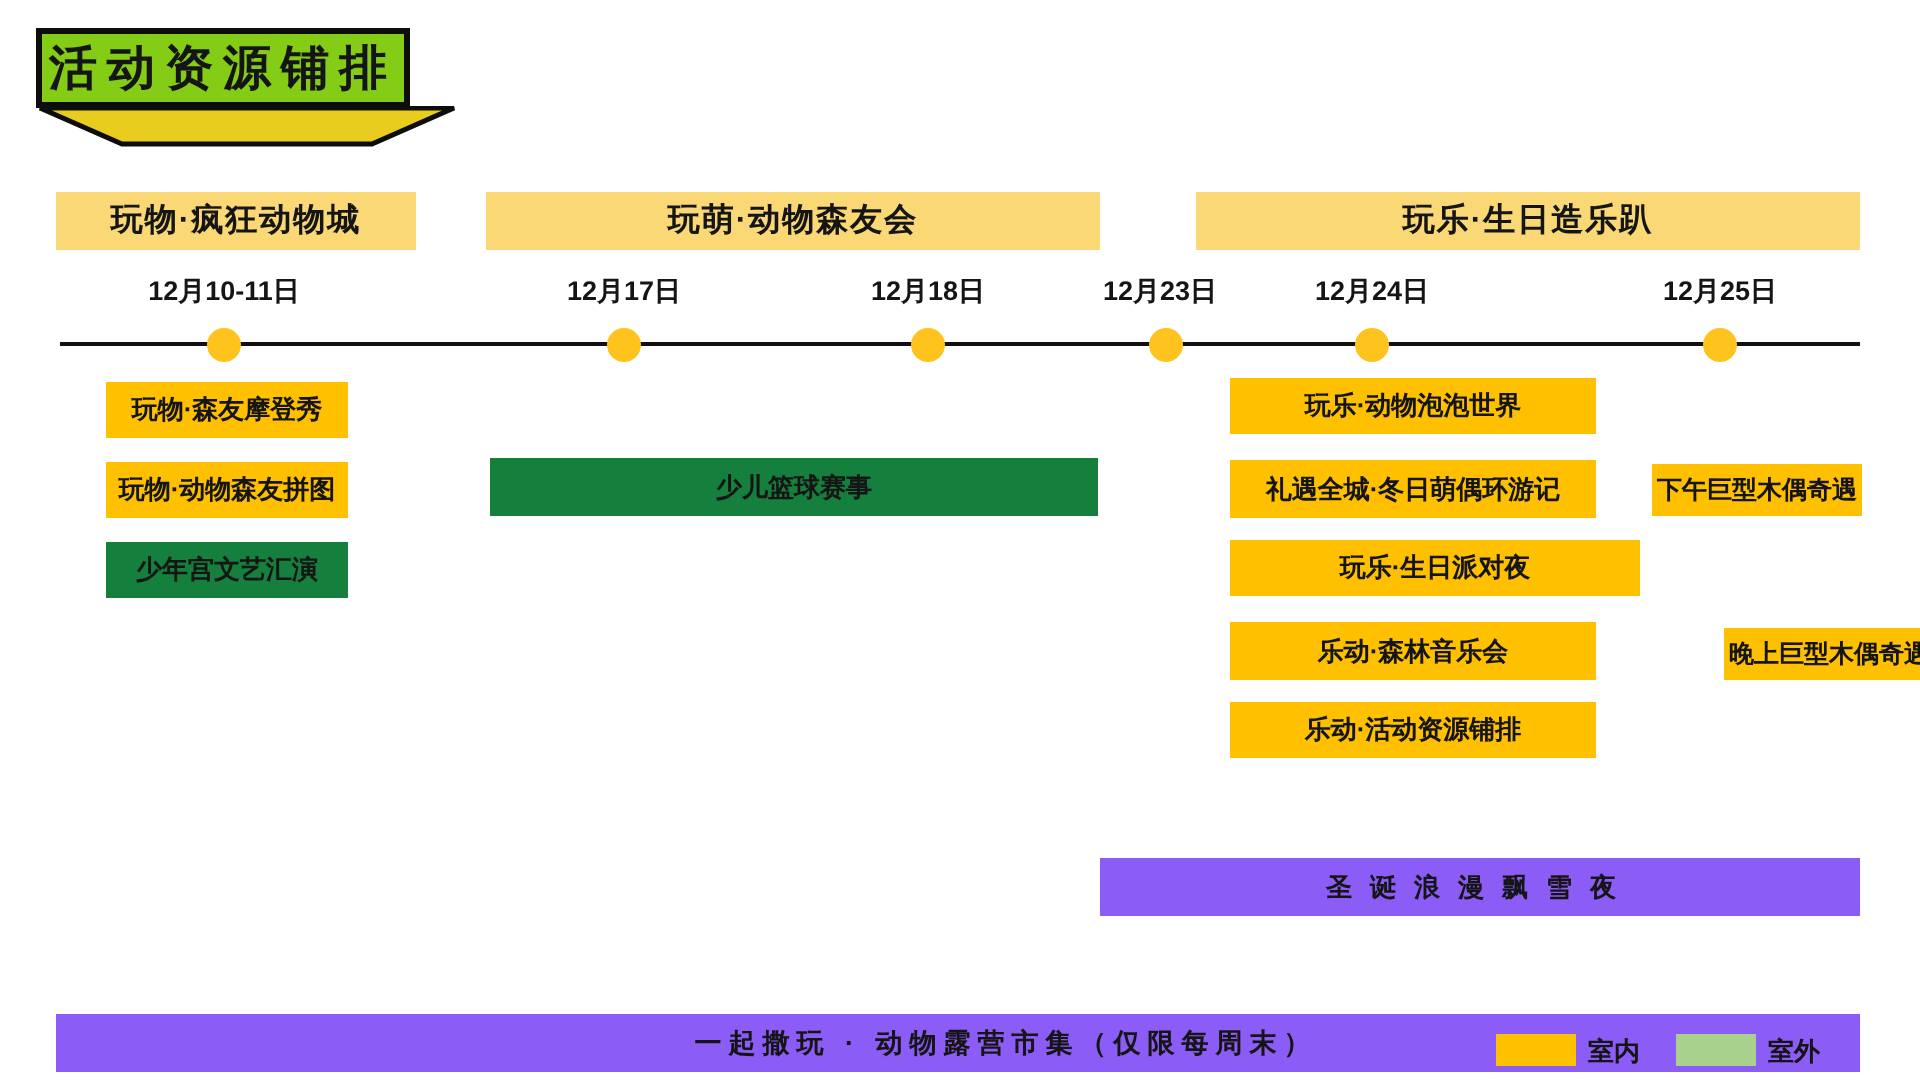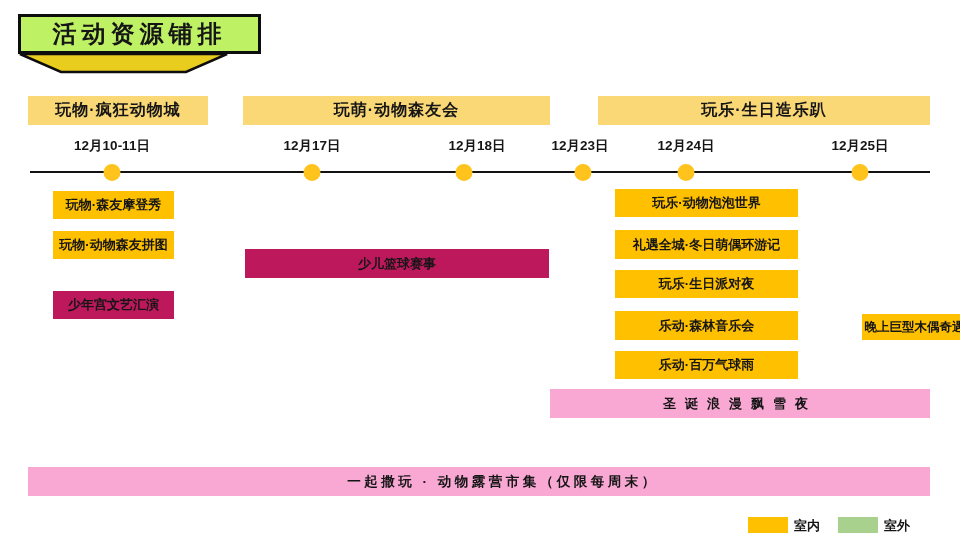--- a/index.html
+++ b/index.html
@@ -2,22 +2,22 @@
 <html><head>
 <meta charset="utf-8">
 <style>
   html,body{margin:0;padding:0;background:#fff;}
   .slide{
     position:relative;width:960px;height:540px;background:#ffffff;overflow:hidden;
     font-family:"Liberation Sans","DejaVu Sans",sans-serif;color:#151515;
   }
   
   .title-box{
-    position:absolute;left:18px;top:14px;width:243px;height:40px;
-    border:3px solid #0d0d0d;background:#bef264;box-sizing:border-box;
+    position:absolute;left:18px;top:14px;width:187px;height:40px;
+    border:3px solid #0d0d0d;background:#84cc16;box-sizing:border-box;
     display:flex;align-items:center;justify-content:center;
     font-size:24px;font-weight:bold;letter-spacing:5px;white-space:nowrap;
   }
   .title-ribbon{position:absolute;left:18px;top:53px;width:211px;height:22px;}
   
   .group-header{
     position:absolute;top:96px;height:29px;background:#FBD876;
     display:flex;align-items:center;justify-content:center;
     font-size:16px;font-weight:bold;letter-spacing:1px;
   }
@@ -31,22 +31,22 @@
   .timeline-dot{
     position:absolute;top:164px;width:17px;height:17px;border-radius:50%;
     background:#FFC31E;transform:translateX(-50%);
   }
   
   .bar{
     position:absolute;display:flex;align-items:center;justify-content:center;
     font-size:13px;font-weight:bold;white-space:nowrap;box-sizing:border-box;
   }
   .bar.indoor{background:#FFC000;}
-  .bar.neutral{background:#be185d;margin-top:20px;}
-  .bar.outdoor{background:#f9a8d4;}
+  .bar.neutral{background:#15803d;}
+  .bar.outdoor{background:#8b5cf6;margin-top:40px;}
   .bar.small{font-size:12.5px;}
   .ls-wide{letter-spacing:9px;}
   .ls-xwide{letter-spacing:11px;}
   .ls-med{letter-spacing:3.5px;}
   
   .legend-swatch{position:absolute;width:40px;height:16px;}
   .legend-label{position:absolute;font-size:13px;font-weight:bold;white-space:nowrap;}
 </style>
 </head>
 <body>
@@ -57,45 +57,46 @@
   <svg class="title-ribbon" viewBox="0 0 211 22" preserveAspectRatio="none">
     <polygon points="2,1 209,1 168,19 43,19" fill="#E9CD1E" stroke="#0d0d0d" stroke-width="2.5"></polygon>
   </svg>
 
   <div class="group-header" style="left:28px;width:180px;">玩物·疯狂动物城</div>
   <div class="group-header" style="left:243px;width:307px;">玩萌·动物森友会</div>
   <div class="group-header" style="left:598px;width:332px;">玩乐·生日造乐趴</div>
 
   <div class="date-label" style="left:112px;">12月10-11日</div>
   <div class="date-label" style="left:312px;">12月17日</div>
-  <div class="date-label" style="left:477px;">12月18日</div>
+  <div class="date-label" style="left:464px;">12月18日</div>
   <div class="date-label" style="left:580px;">12月23日</div>
   <div class="date-label" style="left:686px;">12月24日</div>
   <div class="date-label" style="left:860px;">12月25日</div>
 
   <div class="timeline-axis"></div>
   <div class="timeline-dot" style="left:112px;"></div>
   <div class="timeline-dot" style="left:312px;"></div>
   <div class="timeline-dot" style="left:464px;"></div>
   <div class="timeline-dot" style="left:583px;"></div>
   <div class="timeline-dot" style="left:686px;"></div>
   <div class="timeline-dot" style="left:860px;"></div>
 
   <div class="bar indoor" style="left:53px;top:191px;width:121px;height:28px;">玩物·森友摩登秀</div>
   <div class="bar indoor" style="left:53px;top:231px;width:121px;height:28px;">玩物·动物森友拼图</div>
   <div class="bar neutral" style="left:53px;top:271px;width:121px;height:28px;">少年宫文艺汇演</div>
 
   <div class="bar neutral" style="left:245px;top:229px;width:304px;height:29px;">少儿篮球赛事</div>
 
   <div class="bar indoor" style="left:615px;top:189px;width:183px;height:28px;">玩乐·动物泡泡世界</div>
   <div class="bar indoor" style="left:615px;top:230px;width:183px;height:29px;">礼遇全城·冬日萌偶环游记</div>
-  <div class="bar indoor" style="left:615px;top:270px;width:183px;height:28px;">玩乐·生日派对夜</div>
+  <div class="bar indoor small" style="left:826px;top:232px;width:105px;height:26px;">下午巨型木偶奇遇</div>
+  <div class="bar indoor" style="left:615px;top:270px;width:205px;height:28px;">玩乐·生日派对夜</div>
   <div class="bar indoor" style="left:615px;top:311px;width:183px;height:29px;">乐动·森林音乐会</div>
   <div class="bar indoor small" style="left:826px;top:314px;width:105px;height:26px;margin-left:36px;">晚上巨型木偶奇遇</div>
-  <div class="bar indoor" style="left:615px;top:351px;width:183px;height:28px;">乐动·百万气球雨</div>
+  <div class="bar indoor" style="left:615px;top:351px;width:183px;height:28px;">乐动·活动资源铺排</div>
 
   <div class="bar outdoor ls-wide" style="left:550px;top:389px;width:380px;height:29px;">圣诞浪漫飘雪夜</div>
   <div class="bar outdoor ls-med" style="left:28px;top:467px;width:902px;height:29px;font-size:13.5px;padding-left:48px;">一起撒玩 · 动物露营市集（仅限每周末）</div>
 
   <div class="legend-swatch" style="left:748px;top:517px;background:#FFC000;"></div>
   <div class="legend-label" style="left:794px;top:517px;">室内</div>
   <div class="legend-swatch" style="left:838px;top:517px;background:#A9D18E;"></div>
   <div class="legend-label" style="left:884px;top:517px;">室外</div>
 
 </div>

